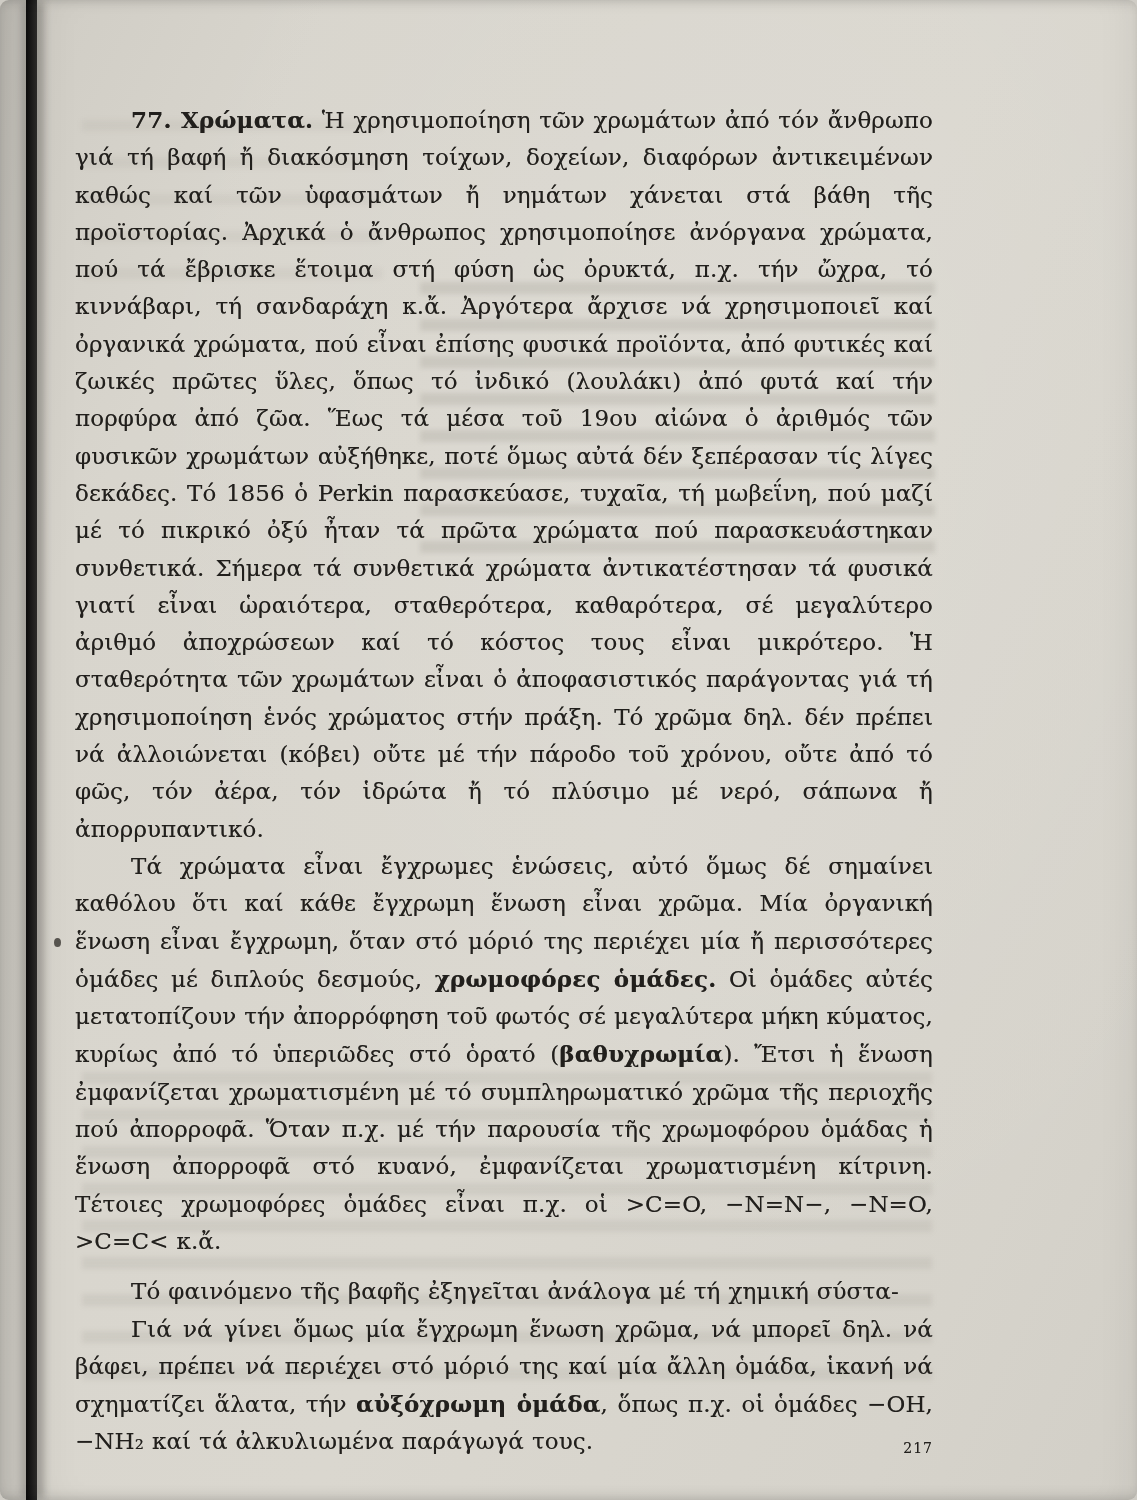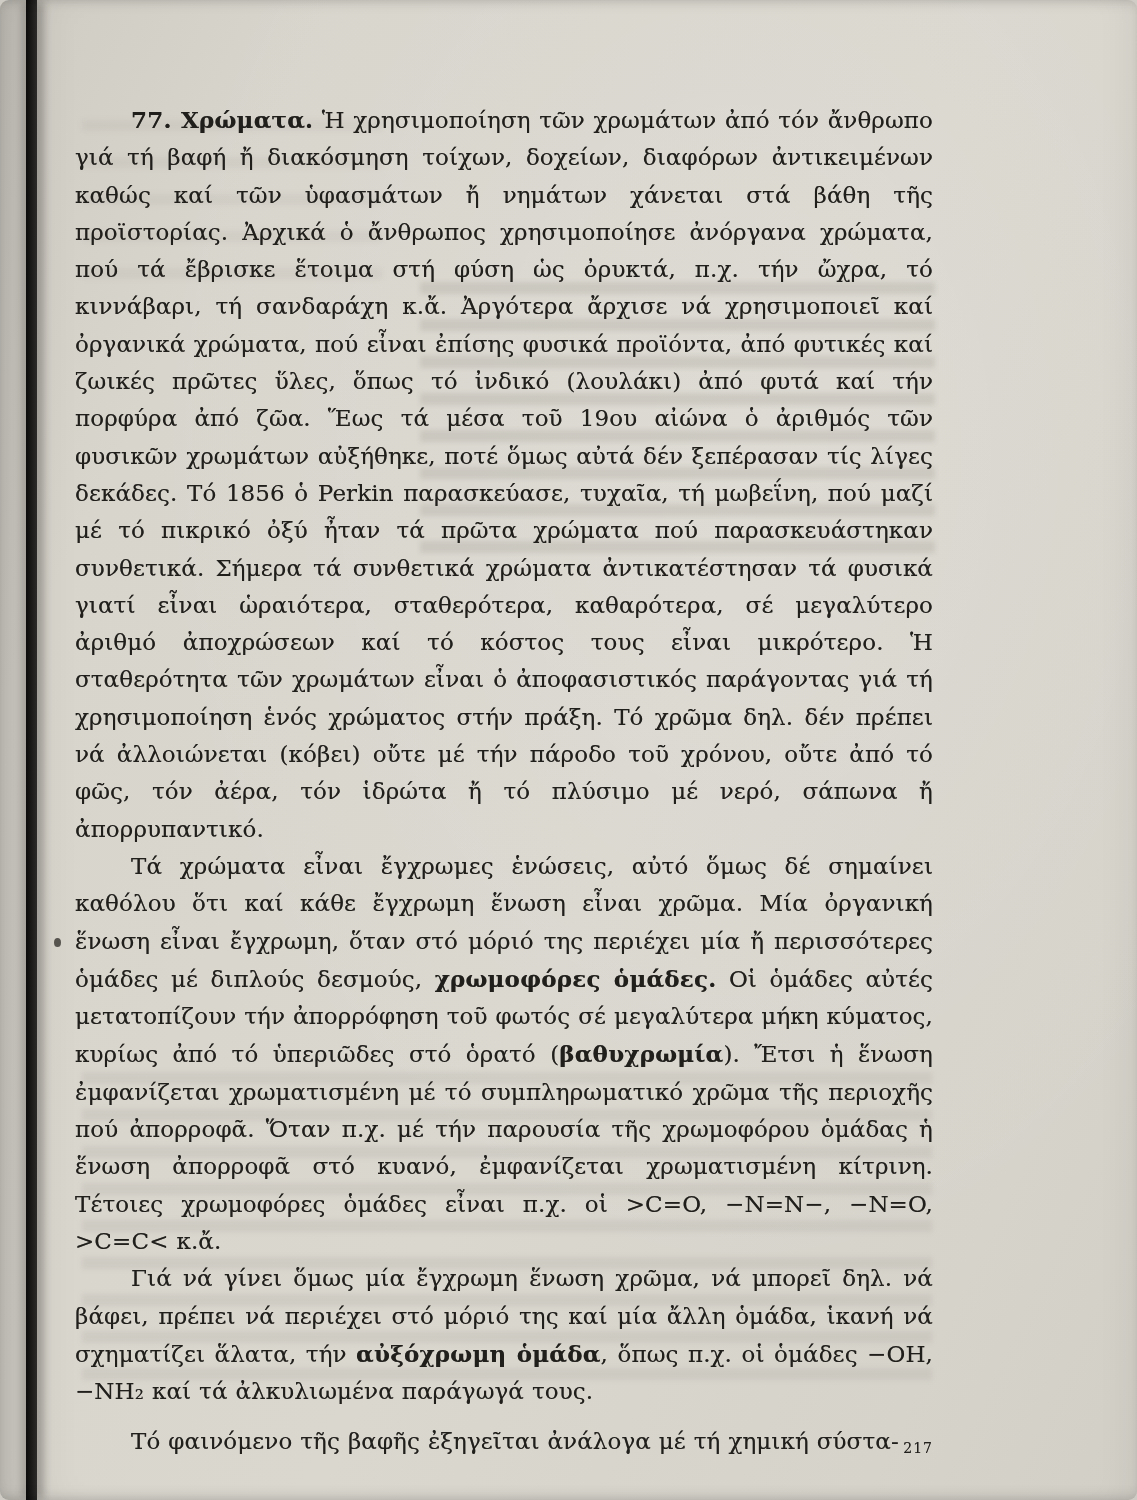--- a/index.html
+++ b/index.html
@@ -120,21 +120,21 @@
 
   <div class="scan-band"></div>
   <div class="speck"></div>
 
   <div class="text-block">
 
     <p class="para"><b>77. Χρώματα.</b><span> Ἡ χρησιμοποίηση τῶν χρωμάτων ἀπό τόν ἄνθρωπο γιά τή βαφή ἤ διακόσμηση τοίχων, δοχείων, διαφόρων ἀντικειμένων καθώς καί τῶν ὑφασμάτων ἤ νημάτων χάνεται στά βάθη τῆς προϊστορίας. Ἀρχικά ὁ ἄνθρωπος χρησιμοποίησε ἀνόργανα χρώματα, πού τά ἔβρισκε ἕτοιμα στή φύση ὡς ὀρυκτά, π.χ. τήν ὤχρα, τό κιννάβαρι, τή σανδαράχη κ.ἄ. Ἀργότερα ἄρχισε νά χρησιμοποιεῖ καί ὀργανικά χρώματα, πού εἶναι ἐπίσης φυσικά προϊόντα, ἀπό φυτικές καί ζωικές πρῶτες ὕλες, ὅπως τό ἰνδικό (λουλάκι) ἀπό φυτά καί τήν πορφύρα ἀπό ζῶα. Ἕως τά μέσα τοῦ 19ου αἰώνα ὁ ἀριθμός τῶν φυσικῶν χρωμάτων αὐξήθηκε, ποτέ ὅμως αὐτά δέν ξεπέρασαν τίς λίγες δεκάδες. Τό 1856 ὁ Perkin παρασκεύασε, τυχαῖα, τή μωβεΐνη, πού μαζί μέ τό πικρικό ὀξύ ἦταν τά πρῶτα χρώματα πού παρασκευάστηκαν συνθετικά. Σήμερα τά συνθετικά χρώματα ἀντικατέστησαν τά φυσικά γιατί εἶναι ὡραιότερα, σταθερότερα, καθαρότερα, σέ μεγαλύτερο ἀριθμό ἀποχρώσεων καί τό κόστος τους εἶναι μικρότερο. Ἡ σταθερότητα τῶν χρωμάτων εἶναι ὁ ἀποφασιστικός παράγοντας γιά τή χρησιμοποίηση ἑνός χρώματος στήν πράξη. Τό χρῶμα δηλ. δέν πρέπει νά ἀλλοιώνεται (κόβει) οὔτε μέ τήν πάροδο τοῦ χρόνου, οὔτε ἀπό τό φῶς, τόν ἀέρα, τόν ἱδρώτα ἤ τό πλύσιμο μέ νερό, σάπωνα ἤ ἀπορρυπαντικό.</span></p>
 
     <p class="para"><span>Τά χρώματα εἶναι ἔγχρωμες ἑνώσεις, αὐτό ὅμως δέ σημαίνει καθόλου ὅτι καί κάθε ἔγχρωμη ἕνωση εἶναι χρῶμα. Μία ὀργανική ἕνωση εἶναι ἔγχρωμη, ὅταν στό μόριό της περιέχει μία ἤ περισσότερες ὁμάδες μέ διπλούς δεσμούς, </span><b>χρωμοφόρες ὁμάδες.</b><span> Οἱ ὁμάδες αὐτές μετατοπίζουν τήν ἀπορρόφηση τοῦ φωτός σέ μεγαλύτερα μήκη κύματος, κυρίως ἀπό τό ὑπεριῶδες στό ὁρατό (</span><b>βαθυχρωμία</b><span>). Ἔτσι ἡ ἕνωση ἐμφανίζεται χρωματισμένη μέ τό συμπληρωματικό χρῶμα τῆς περιοχῆς πού ἀπορροφᾶ. Ὅταν π.χ. μέ τήν παρουσία τῆς χρωμοφόρου ὁμάδας ἡ ἕνωση ἀπορροφᾶ στό κυανό, ἐμφανίζεται χρωματισμένη κίτρινη. Τέτοιες χρωμοφόρες ὁμάδες εἶναι π.χ. οἱ &gt;C=O, −N=N−, −N=O, &gt;C=C&lt; κ.ἄ.</span></p>
 
+    <p class="para para-last"><span>Τό φαινόμενο τῆς βαφῆς ἐξηγεῖται ἀνάλογα μέ τή χημική σύστα-</span></p>
+
     <p class="para"><span>Γιά νά γίνει ὅμως μία ἔγχρωμη ἕνωση χρῶμα, νά μπορεῖ δηλ. νά βάφει, πρέπει νά περιέχει στό μόριό της καί μία ἄλλη ὁμάδα, ἱκανή νά σχηματίζει ἅλατα, τήν </span><b>αὐξόχρωμη ὁμάδα</b><span>, ὅπως π.χ. οἱ ὁμάδες −OH, −NH₂ καί τά ἀλκυλιωμένα παράγωγά τους.</span></p>
-
-    <p class="para para-last"><span>Τό φαινόμενο τῆς βαφῆς ἐξηγεῖται ἀνάλογα μέ τή χημική σύστα-</span></p>
 
   </div>
 
   <div class="page-number">217</div>
 
 </div>
 
 </body></html>

